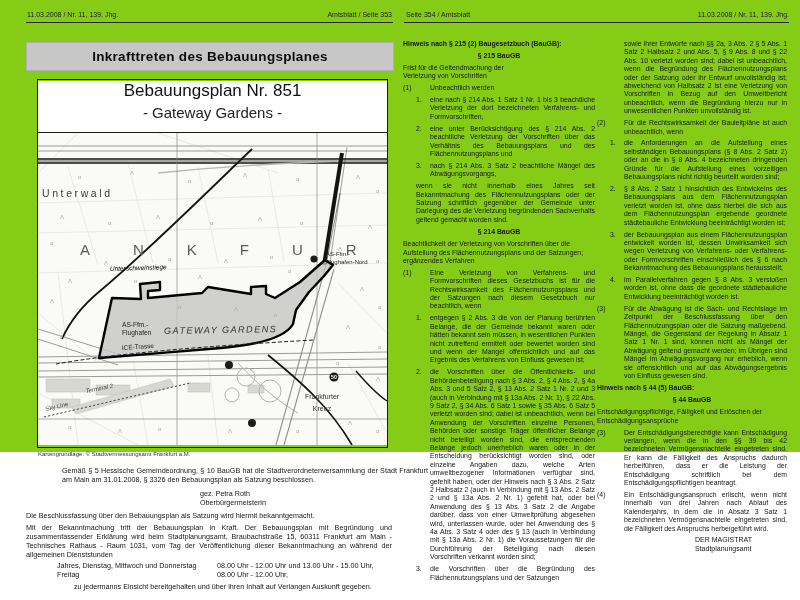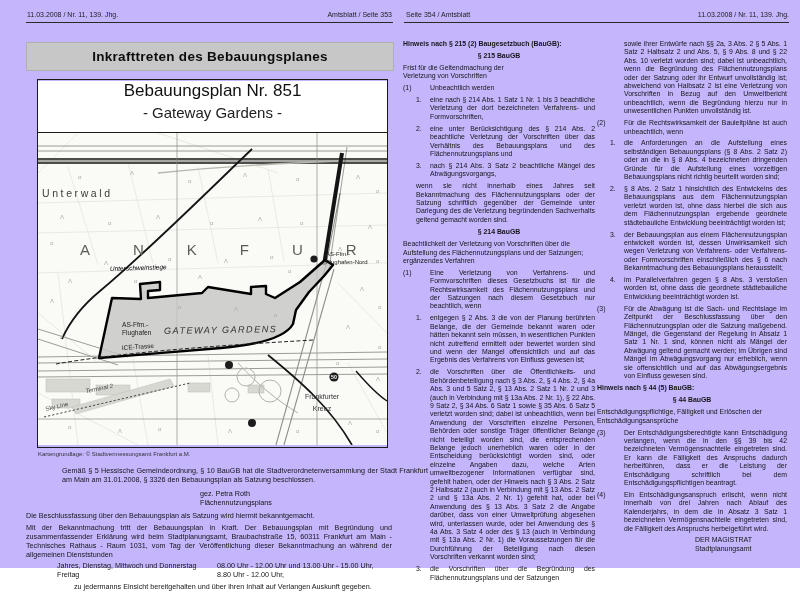--- a/index.html
+++ b/index.html
@@ -1,17 +1,17 @@
 <!DOCTYPE html>
 <html lang="de"><head>
 <meta charset="utf-8">
 <style>
   html,body{margin:0;padding:0;background:#ffffff;width:800px;height:600px;overflow:hidden;
     font-family:"Liberation Sans","DejaVu Sans",sans-serif;color:#1a1a1a;}
-  .sheet{position:relative;width:800px;height:568px;background:#c4b5fd;}
+  .sheet{position:relative;width:800px;height:452px;background:#84cc16;}
   .abs{position:absolute;}
   .hdr{font-size:7px;color:#222;white-space:nowrap;}
   .rule{position:absolute;height:1px;background:#2a2a2a;}
   .titlebar{position:absolute;left:26px;top:42px;width:366px;height:27px;background:#c7c7c7;
     border:1px solid #b0b0b0;display:flex;align-items:center;justify-content:center;}
   .titlebar span{font-size:13.5px;font-weight:bold;color:#0d0d0d;letter-spacing:.3px;}
   .planbox{position:absolute;left:37px;top:79px;width:349px;height:367px;border:1.6px solid #1a1a1a;}
   .planhead{height:51px;border-bottom:1.6px solid #1a1a1a;text-align:center;background:#fff;}
   .planhead .t1{font-size:17px;color:#111;margin-top:1px;}
   .planhead .t2{font-size:15px;color:#222;margin-top:3px;}
@@ -202,35 +202,35 @@
           </g>
       </svg>
     </div>
   </div>
   <div class="caption">Kartengrundlage: © Stadtvermessungsamt Frankfurt a.M.</div>
 
   <div class="abs body-l" style="left:26px;top:466px;width:366px;margin-left:36px;">Gemäß § 5 Hessische Gemeindeordnung, § 10 BauGB hat die Stadtverordnetenversammlung der Stadt Frankfurt am Main am 31.01.2008, § 3326 den Bebauungsplan als Satzung beschlossen.</div>
 
   <div class="abs sig-l" style="left:200px;top:489px;width:192px;">
     <div>gez. Petra Roth</div>
-    <div>Flächennutzungsplans</div>
+    <div>Oberbürgermeisterin</div>
   </div>
 
   <div class="abs body-l" style="left:26px;top:511px;width:366px;">Die Beschlussfassung über den Bebauungsplan als Satzung wird hiermit bekanntgemacht.</div>
 
   <div class="abs body-l" style="left:26px;top:523px;width:366px;">Mit der Bekanntmachung tritt der Bebauungsplan in Kraft. Der Bebauungsplan mit Begründung und zusammenfassender Erklärung wird beim Stadtplanungsamt, Braubachstraße 15, 60311 Frankfurt am Main - Technisches Rathaus - Raum 1031, vom Tag der Veröffentlichung dieser Bekanntmachung an während der allgemeinen Dienststunden</div>
 
   <div class="abs hours" style="left:57px;top:561px;width:335px;">
     <div style="position:relative;">
       <span>Jahres, Dienstag, Mittwoch und Donnerstag</span>
       <span style="position:absolute;left:160px;">08.00 Uhr - 12.00 Uhr und 13.00 Uhr - 15.00 Uhr,</span>
     </div>
     <div style="position:relative;">
       <span>Freitag</span>
-      <span style="position:absolute;left:160px;">8.80 Uhr - 12.00 Uhr,</span>
+      <span style="position:absolute;left:160px;">08.00 Uhr - 12.00 Uhr,</span>
     </div>
   </div>
 
   <div class="abs body-l" style="left:26px;top:582px;width:366px;text-align:left;margin-left:48px;">zu jedermanns Einsicht bereitgehalten und über ihren Inhalt auf Verlangen Auskunft gegeben.</div>
 
   <div class="abs hdr" style="left:406px;top:11px;">Seite 354 / Amtsblatt</div>
   <div class="abs hdr" style="right:11px;top:11px;">11.03.2008 / Nr. 11, 139. Jhg.</div>
   <div class="rule" style="left:404px;top:22px;width:385px;"></div>
 
   <div class="col" style="left:403px;width:192px;">

